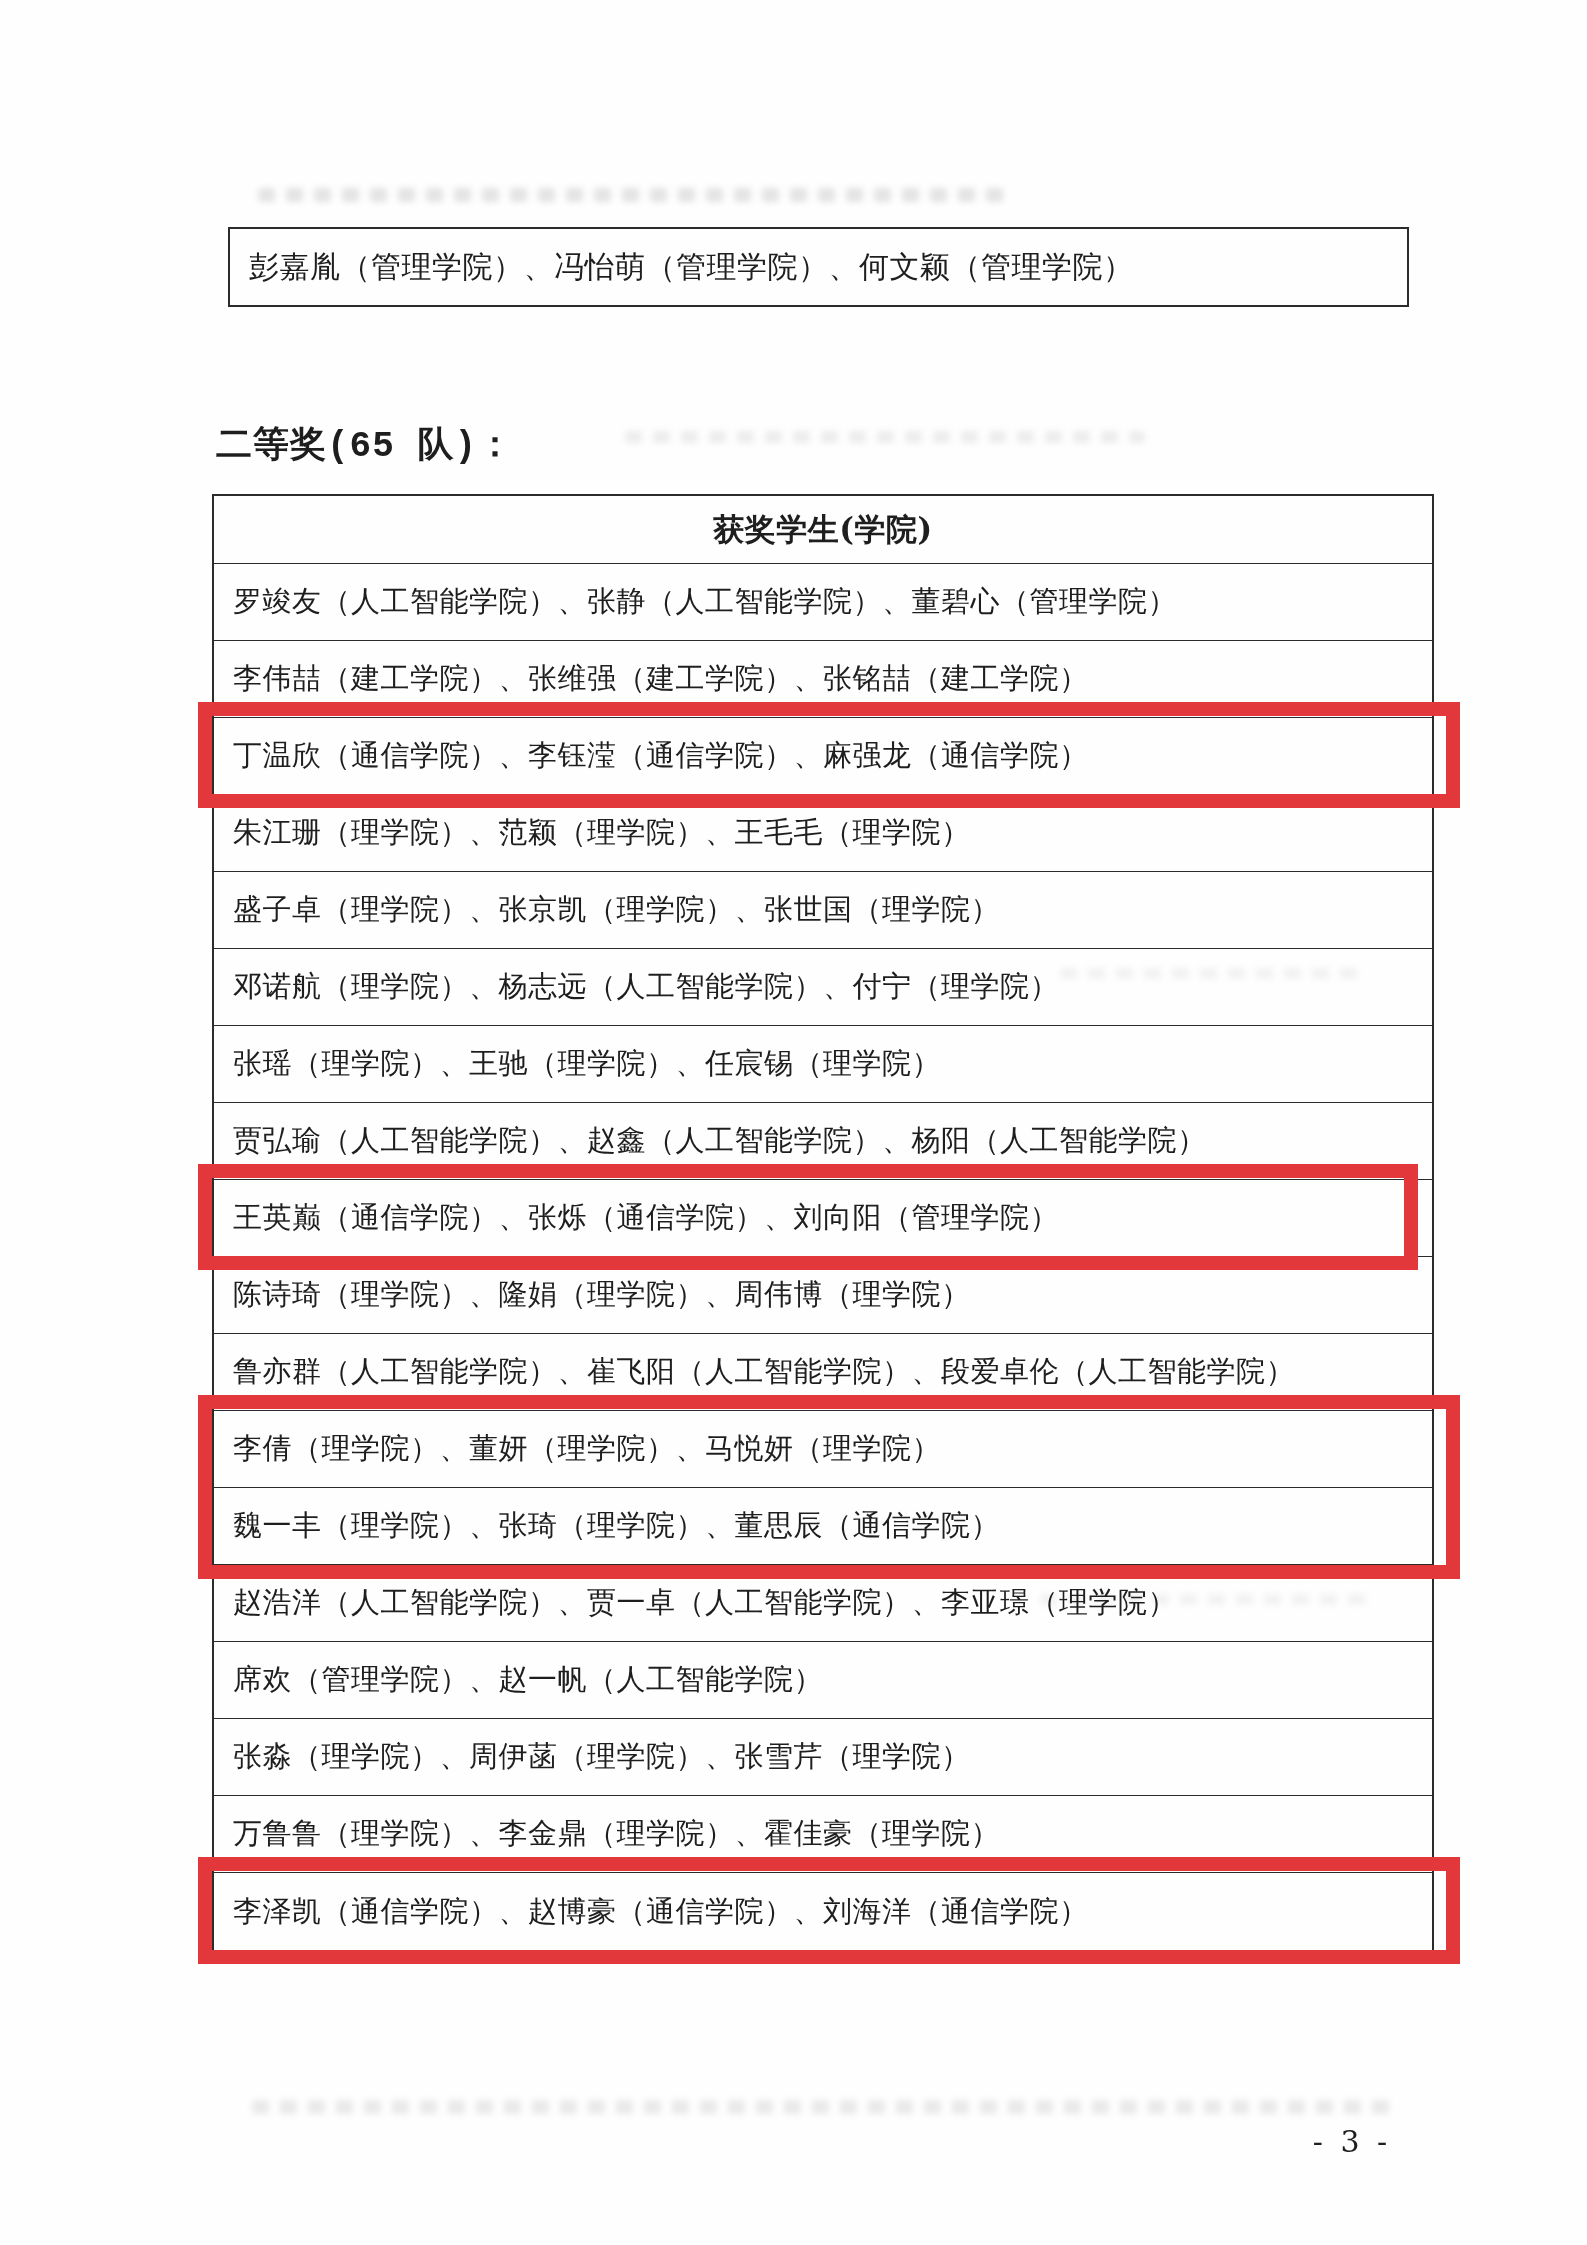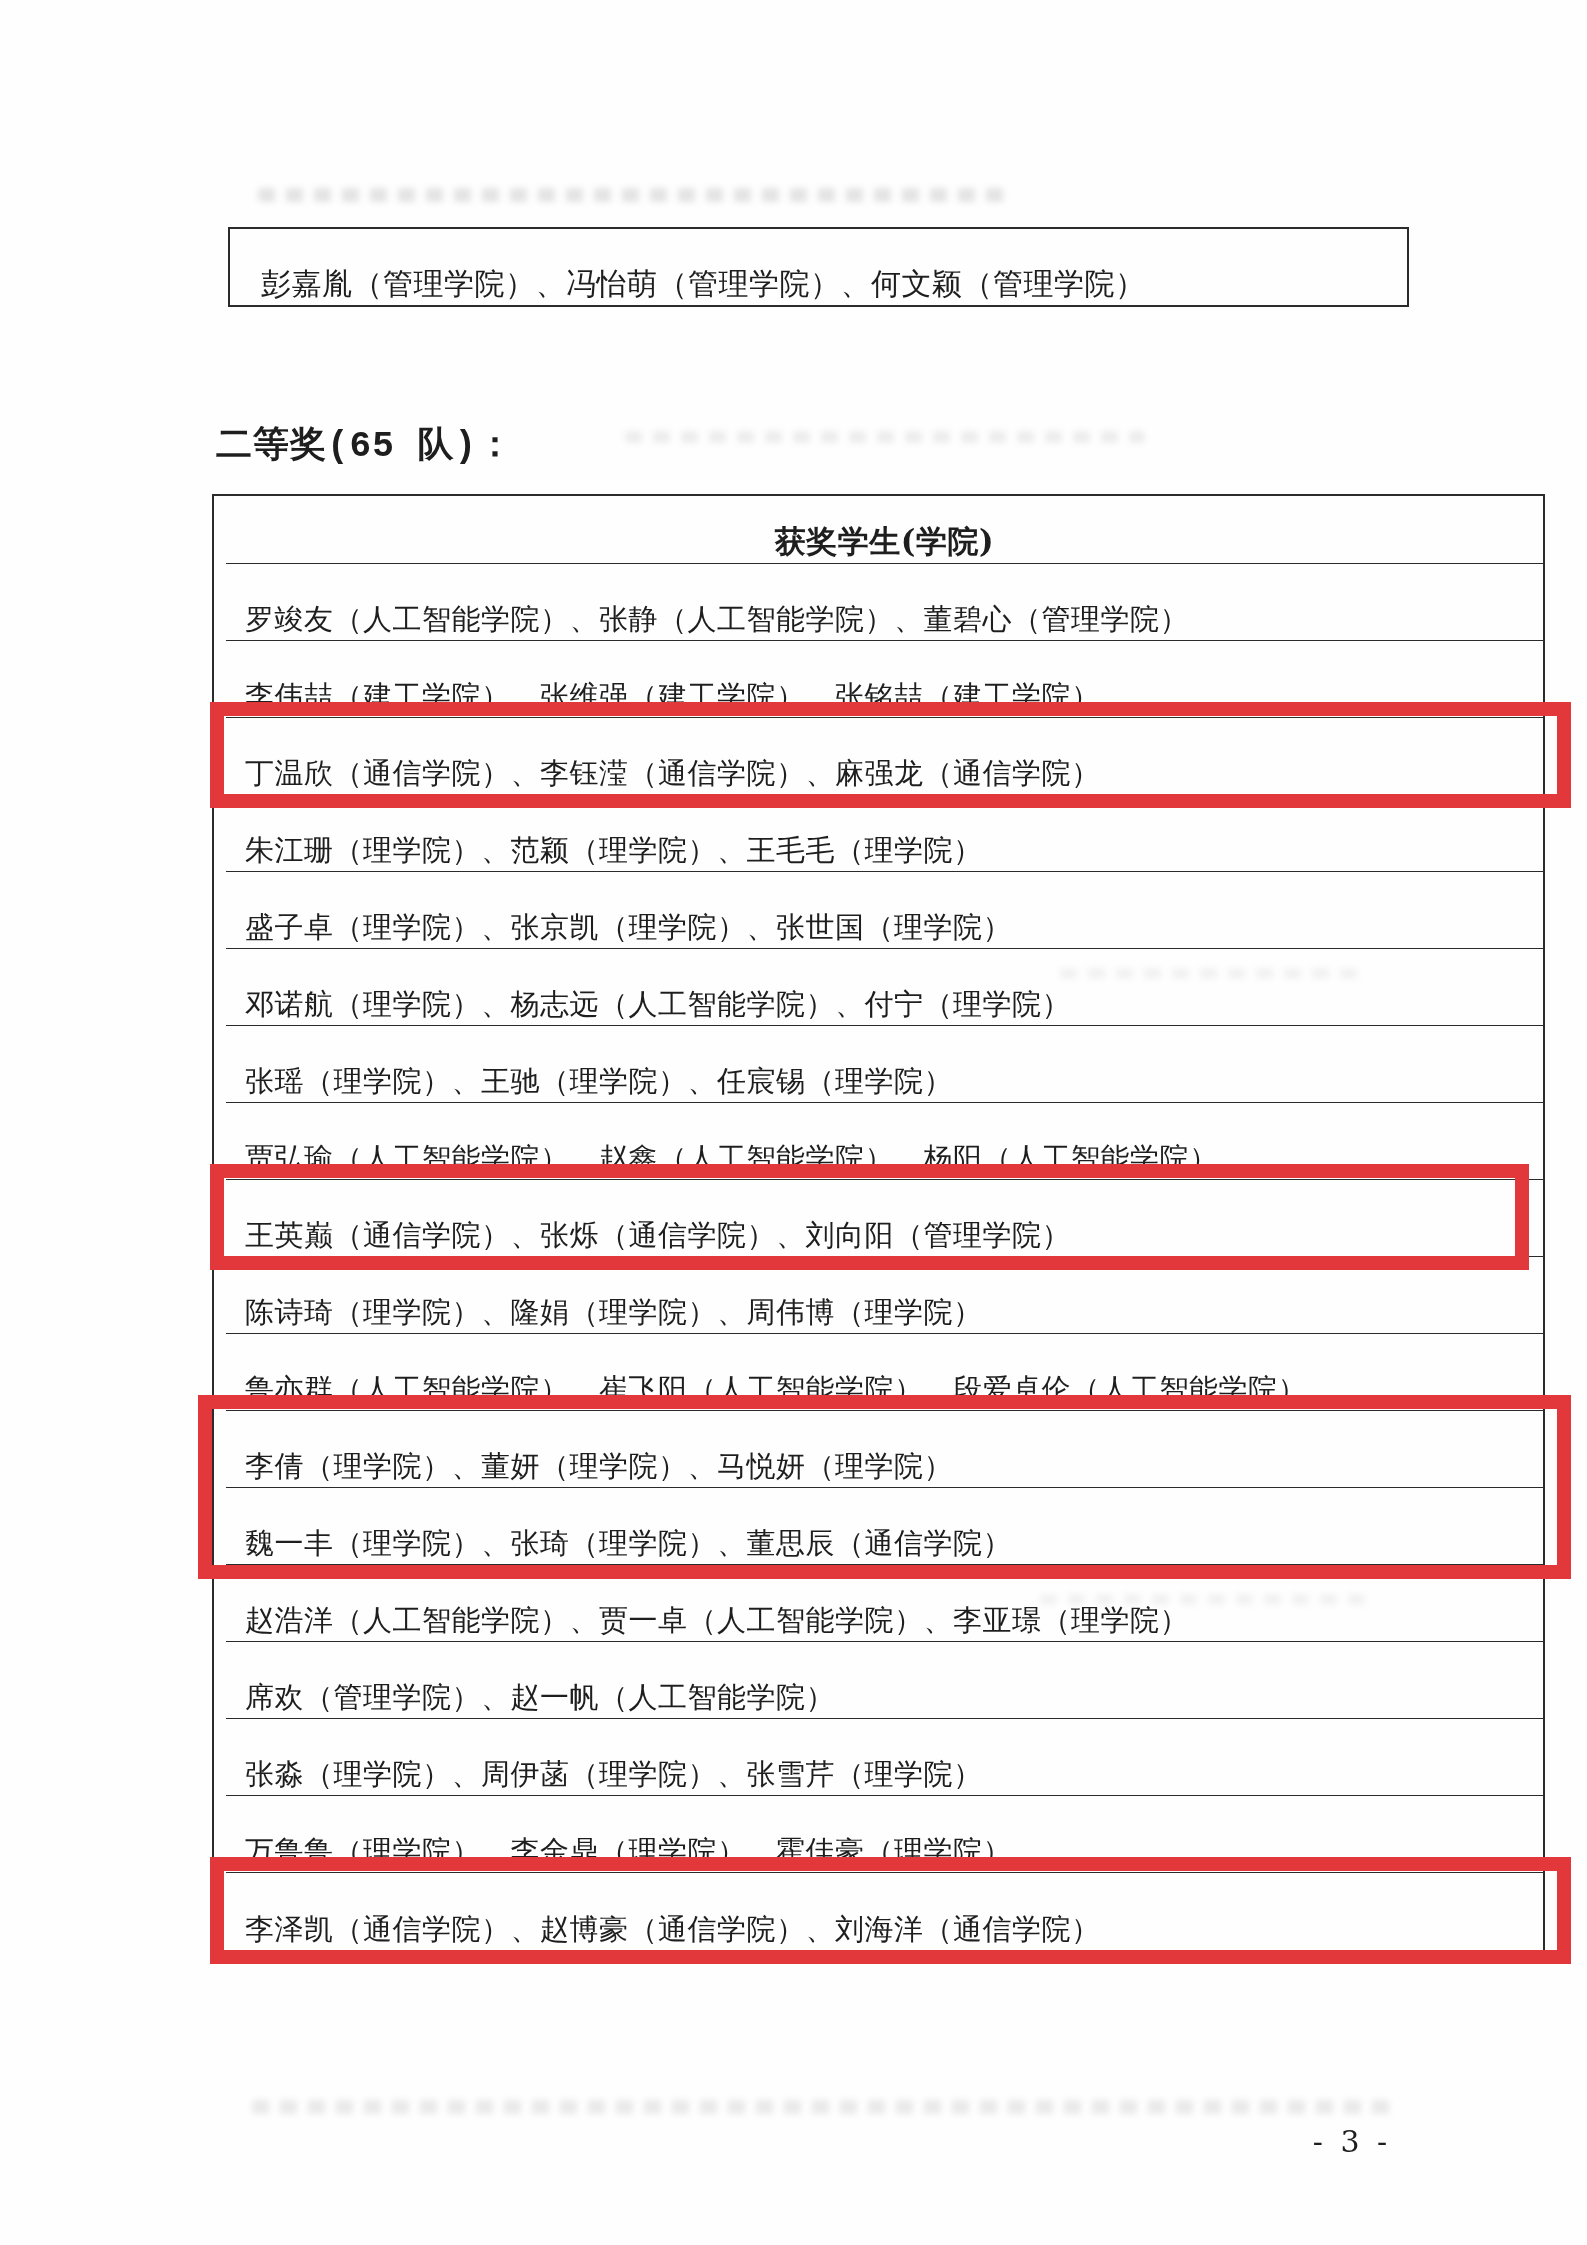--- a/index.html
+++ b/index.html
@@ -18,33 +18,32 @@
     overflow:hidden;
   }
   
   .tbl{
     position:absolute;
     border:2px solid var(--line);
     box-sizing:border-box;
     background:transparent;
   }
   .top-tbl{left:228px;top:227px;width:1181px;}
-  .main-tbl{left:212px;top:494px;width:1333px;}
+  .main-tbl{left:212px;top:494px;width:1222px;}
   .row{
     position:relative;
     box-sizing:border-box;
     height:77px;
     display:flex;
-    align-items:flex-end;
+    align-items:center;
     padding:0 20px 0 19px;
     border-bottom:1.5px solid var(--line);
     font-size:29px;
     letter-spacing:.5px;
     white-space:nowrap;
-    margin-left:12px;
   }
   .top-tbl .row{height:76px;font-size:30px;}
   .tbl > .row:last-child{border-bottom:none;}
   .row.header{
     height:68px;
     justify-content:center;
     padding:0;
     font-weight:bold;
     font-size:31px;
   }

